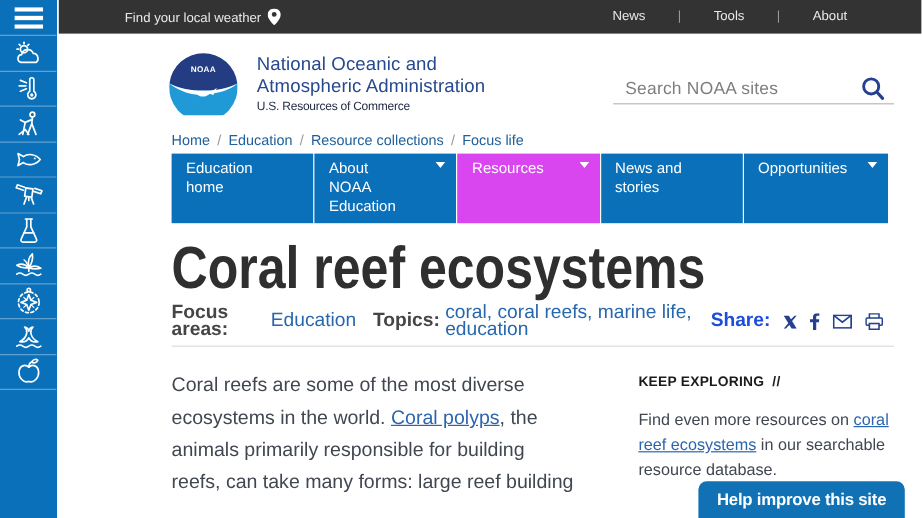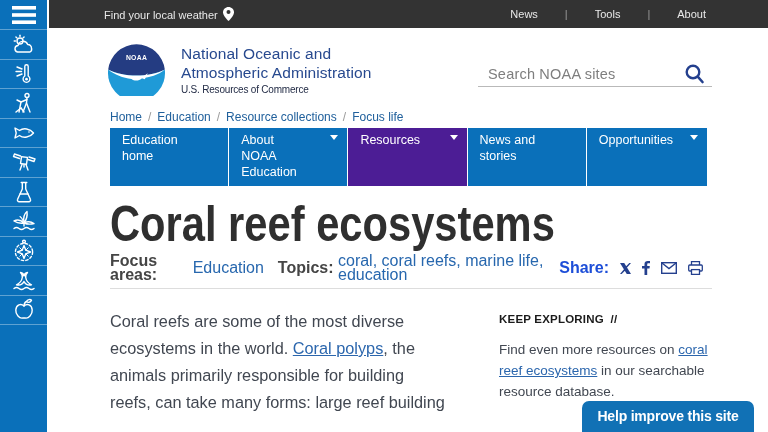--- a/index.html
+++ b/index.html
@@ -12,35 +12,35 @@
 #banner { height:22px; background:#f0f0f0; display:flex; align-items:center; padding-left:57px; font-size:10.5px; letter-spacing:-0.15px; color:#1b1b1b; }
 #banner .flag { margin-right:7px; }
 #banner a { color:#005ea2; margin-left:10px; }
 #darkbar { height:28px; background:#333; display:flex; align-items:center; color:#e9e9e9; }
 #darkbar .left { margin-left:39px; display:flex; align-items:flex-end; font-size:11px;padding-left:16px; }
 #darkbar .right { margin-left:auto; margin-right:62px; display:flex; align-items:center; font-size:11px;gap:16px; }
 #darkbar .right span.lnk { margin:0 11px; }
 #darkbar .right span.first { margin-left:0; }
 #darkbar .right span.last { margin-right:0; }
 #darkbar .sep { color:#999; }
-.container { width:602px; margin-left:61px; }
+.container { width:602px; margin-left:94px; }
 #header { padding-top:11px; height:75px; }
 #hdrrow { display:flex; }
 #orgname { margin-left:16px; padding-top:5px; }
 #orgname .big { font-size:15.5px; line-height:19px; color:#27498f; letter-spacing:.1px;}
 #orgname .small { font-size:10px; letter-spacing:-0.2px; color:#232c46; margin-top:2px; }
 #search { position:absolute; left:368px; top:14px; width:234px; border-bottom:1px solid #b9b9b9; height:34px; }
 #search .ph { position:absolute; left:10px; top:13px; font-size:14.5px; color:#7e7e7e; letter-spacing:.2px; }
 #search svg { position:absolute; left:205px; top:9px; }
 #crumbs { padding-top:7px; font-size:12px; color:#8a8a8a; height:25px; }
 #crumbs a { color:#20609c; text-decoration:none; }
 #crumbs .sl { margin:0 6px; color:#9a9a9a; }
 #nav { display:flex; height:58px; }
 #nav .item { background:#0a70ba; color:#fff; font-size:12.5px; line-height:16px; padding:4px 10px 0 12px; width:118.2px; margin-right:1px; position:relative; }
-#nav .item.active { background:#4c1d95; }
+#nav .item.active { background:#d946ef; }
 #nav .item:last-child { margin-right:0; width:120px; }
 #nav .arr { position:absolute; top:7px; right:9px; width:0; height:0; border-left:4.5px solid transparent; border-right:4.5px solid transparent; border-top:5.5px solid #fff; }
 h1 { font-size:49.5px; color:#2f2f2f; margin-top:10px; line-height:55px; font-weight:bold; white-space:nowrap; }
 h1 span { display:inline-block; transform:scaleX(0.842); transform-origin:left center; }
 #meta { display:flex; font-size:16px; margin-top:10px; line-height:14px; height:14px; align-items:center; }
 #meta .lbl { font-weight:bold; color:#454545; }
 #meta a { color:#2767ae; text-decoration:none; }
 #meta .share { margin-left:auto; display:flex; align-items:center; margin-right:9px; }
 #meta .share .lbl { margin-right:0; color:#1d4ed8; }
 #meta .share svg { margin-left:11px; }

